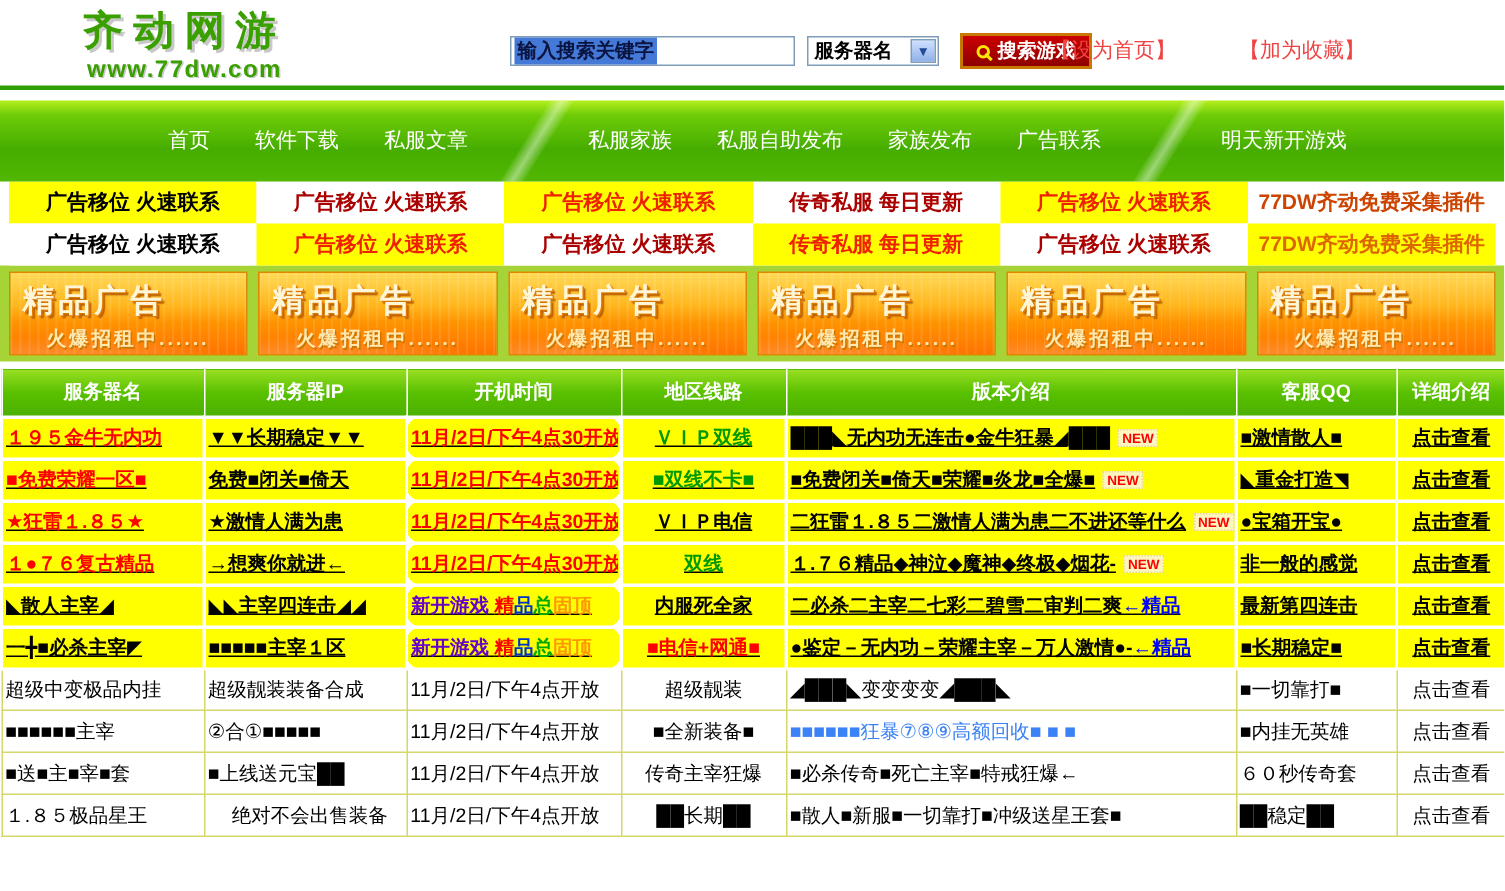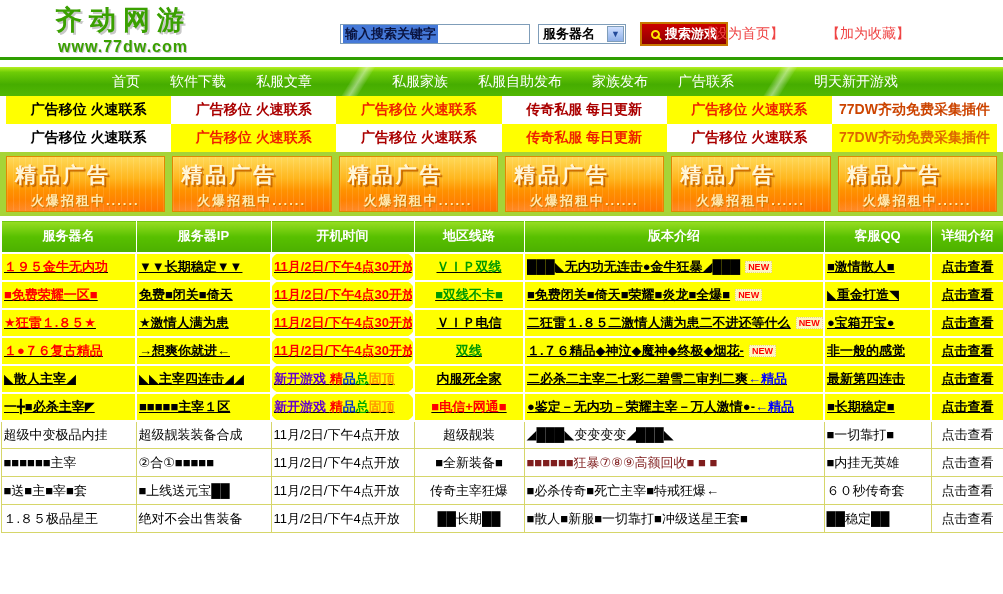--- a/index.html
+++ b/index.html
@@ -17,21 +17,21 @@
   .server-select { width:88px; height:20px; border:1px solid #7f9db9; background:#fff; margin-left:8px; display:flex; align-items:center; justify-content:space-between; font-size:13px; cursor:pointer; }
   .server-select .lbl { padding-left:4px; font-weight:bold; }
   .sel-arrow { width:17px; height:16px; margin-right:1px; background:linear-gradient(#cfe0ff,#8fb0e8); border:1px solid #7f9db9; color:#234a9a; font-size:9px; display:flex; align-items:center; justify-content:center; }
   .search-btn { margin-left:14px; height:24px; padding:0 9px; background:linear-gradient(#cc0000,#8e0000); border:2px solid #c87800; color:#fff; font-size:13px; font-weight:bold; display:flex; align-items:center; gap:5px; cursor:pointer;justify-content:flex-end; }
   .mag { width:9px; height:9px; border:2px solid #ffe800; border-radius:50%; position:relative; display:inline-block; }
   .mag::after { content:""; position:absolute; width:6px; height:2px; background:#ffe800; transform:rotate(45deg); right:-4px; bottom:-2px; }
   .quick-links { position:absolute; left:700px; top:25px; display:flex; gap:42px; }
   .quick-links a { color:#ef4444; font-size:14px; font-weight:normal; text-decoration:none; cursor:pointer; }
 
   
-  .nav { margin-top:7px; height:29px; background:linear-gradient(180deg,#b5ef1e 0%,#6ecc07 18%,#46ad00 60%,#51b703 100%); display:flex; align-items:center; padding-left:112px; position:relative; overflow:hidden; }
+  .nav { margin-top:7px; height:54px; background:linear-gradient(180deg,#b5ef1e 0%,#6ecc07 18%,#46ad00 60%,#51b703 100%); display:flex; align-items:center; padding-left:112px; position:relative; overflow:hidden; }
   .nav-item { color:#ffffff; font-size:14px; margin-right:30px; cursor:pointer; white-space:nowrap; }
   .nav-sep { width:16px; height:60px; background:linear-gradient(90deg,rgba(255,255,255,.05),rgba(255,255,255,.45),rgba(255,255,255,.05)); transform:skewX(-32deg); margin:0 26px 0 8px; }
 
   
   .ads-grid { margin:0 6px; }
   .ads-row { display:flex; height:28px; }
   .ad-cell { flex:1; display:flex; align-items:center; justify-content:center; font-size:14px; font-weight:bold; text-decoration:none; white-space:nowrap; overflow:hidden; cursor:pointer; }
 
   
   .banner-strip { height:64px; background:#a6d437; display:flex; gap:7px; padding:4px 6px; }
@@ -230,36 +230,36 @@
           <td class="c3"><span style="color: rgb(0, 0, 0);">超级靓装</span></td>
           <td class="c4"><span style="color: rgb(0, 0, 0);">◢███◣变变变变◢███◣</span></td>
           <td class="c5"><span style="color: rgb(0, 0, 0);">■一切靠打■</span></td>
           <td class="c6"><span style="color: rgb(0, 0, 0);">点击查看</span></td>
         </tr>
         <tr class="rw">
           <td class="c0"><span style="color: rgb(0, 0, 0);">■■■■■■主宰</span></td>
           <td class="c1"><span style="color: rgb(0, 0, 0);">②合①■■■■■</span></td>
           <td class="c2"><span style="color: rgb(0, 0, 0);">11月/2日/下午4点开放</span></td>
           <td class="c3"><span style="color: rgb(0, 0, 0);">■全新装备■</span></td>
-          <td class="c4"><span style="color: #7f1d1d;">■■■■■■狂暴⑦⑧⑨高额回收■ ■ ■</span></td>
+          <td class="c4"><span style="color: #3b82f6;">■■■■■■狂暴⑦⑧⑨高额回收■ ■ ■</span></td>
           <td class="c5"><span style="color: rgb(0, 0, 0);">■内挂无英雄</span></td>
           <td class="c6"><span style="color: rgb(0, 0, 0);">点击查看</span></td>
         </tr>
         <tr class="rw">
           <td class="c0"><span style="color: rgb(0, 0, 0);">■送■主■宰■套</span></td>
           <td class="c1"><span style="color: rgb(0, 0, 0);">■上线送元宝██</span></td>
           <td class="c2"><span style="color: rgb(0, 0, 0);">11月/2日/下午4点开放</span></td>
           <td class="c3"><span style="color: rgb(0, 0, 0);">传奇主宰狂爆</span></td>
           <td class="c4"><span style="color: rgb(0, 0, 0);">■必杀传奇■死亡主宰■特戒狂爆←</span></td>
           <td class="c5"><span style="color: rgb(0, 0, 0);">６０秒传奇套</span></td>
           <td class="c6"><span style="color: rgb(0, 0, 0);">点击查看</span></td>
         </tr>
         <tr class="rw">
           <td class="c0"><span style="color: rgb(0, 0, 0);">１.８５极品星王</span></td>
-          <td class="c1"><span style="color: rgb(0, 0, 0);">绝对不会出售装备</span></td>
+          <td class="c1"><span style="color: rgb(0, 0, 0); padding-left: 16px;">绝对不会出售装备</span></td>
           <td class="c2"><span style="color: rgb(0, 0, 0);">11月/2日/下午4点开放</span></td>
           <td class="c3"><span style="color: rgb(0, 0, 0);">██长期██</span></td>
           <td class="c4"><span style="color: rgb(0, 0, 0);">■散人■新服■一切靠打■冲级送星王套■</span></td>
           <td class="c5"><span style="color: rgb(0, 0, 0);">██稳定██</span></td>
           <td class="c6"><span style="color: rgb(0, 0, 0);">点击查看</span></td>
         </tr>
       </tbody>
   </table>
 
 </div>

